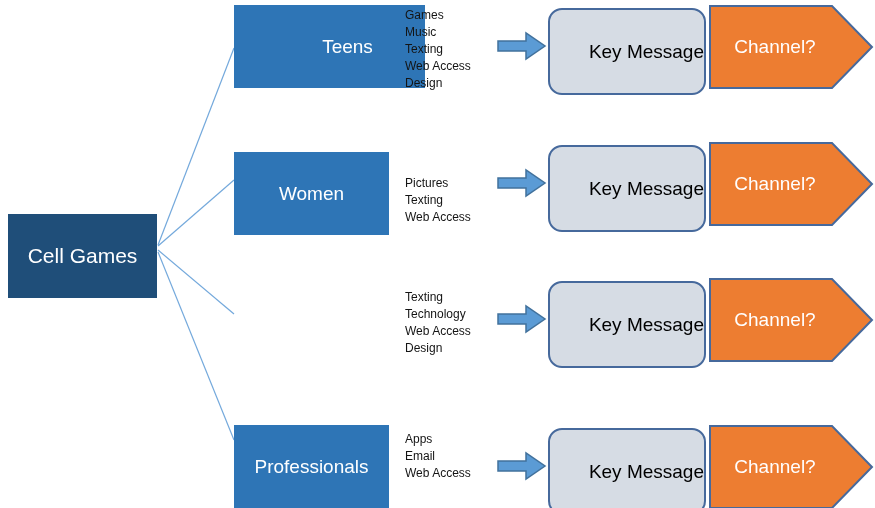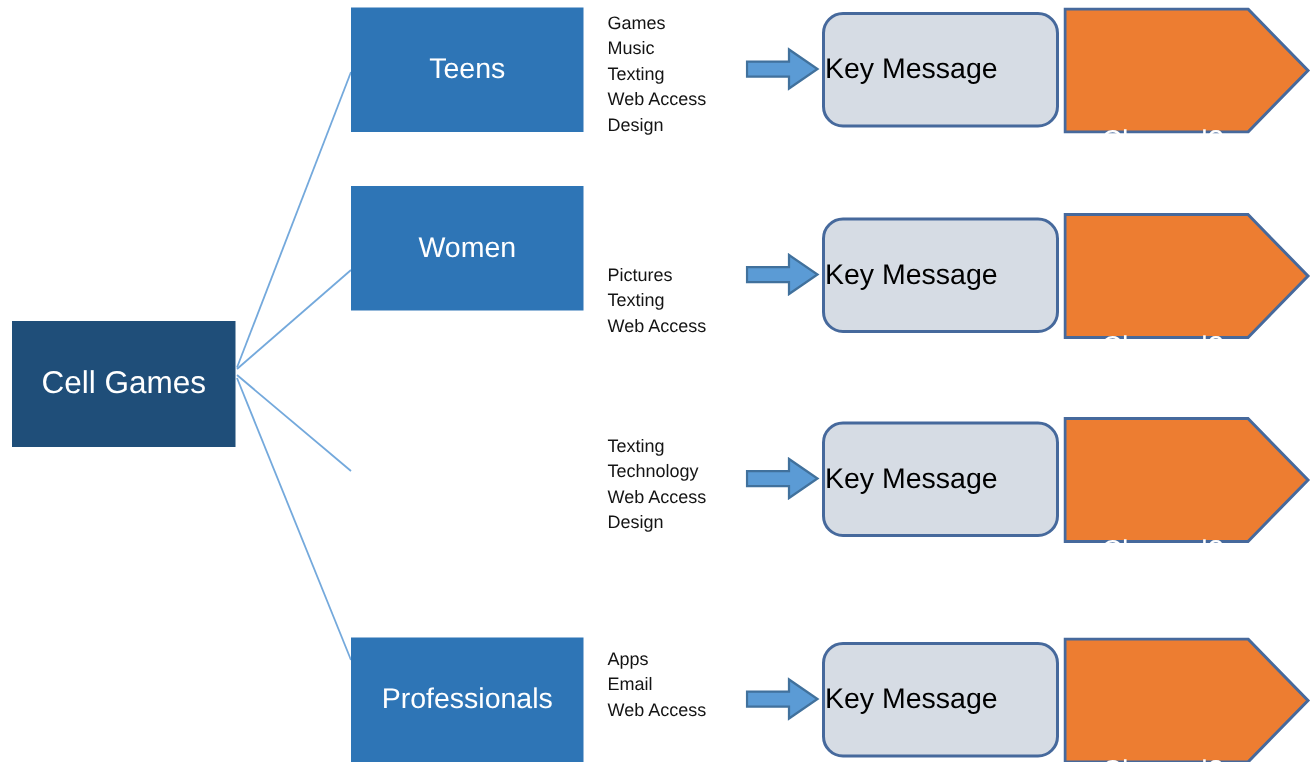--- a/index.html
+++ b/index.html
@@ -32,57 +32,56 @@
     position: absolute;
     left: 405px;
     font-size: 12px;
     line-height: 17px;
     color: #141414;
     white-space: pre-line;
   }
   .arrow-svg { position: absolute; left: 497px; width: 50px; height: 30px; }
   .key-box {
     position: absolute;
-    left: 548px; width: 158px; height: 77px;
+    left: 548px; width: 158px; height: 87px;
     background: #D6DCE4;
     border: 2px solid #46699C;
     border-radius: 14px;
     box-sizing: border-box;
-    display: flex; align-items: center; justify-content: flex-start;
+    display: flex; align-items: center; justify-content: flex-end;
     font-size: 19px;
     color: #000000;
   }
   .channel-svg { position: absolute; left: 709px; width: 165px; height: 84px; }
   .channel-label {
     position: absolute;
     left: 709px; width: 132px; height: 84px;
     display: flex; align-items: center; justify-content: center;
     color: #ffffff;
     font-size: 19px;
     pointer-events: none;
-    margin-top: 48px;
   }
 </style>
 </head>
 <body>
 
 <div class="canvas" id="canvas">
 
   <svg class="connectors" viewBox="0 0 875 508" xmlns="http://www.w3.org/2000/svg">
     <line x1="158" y1="245" x2="234" y2="48" stroke="#74A9DC" stroke-width="1.2"></line>
     <line x1="158" y1="246" x2="234" y2="180" stroke="#74A9DC" stroke-width="1.2"></line>
     <line x1="158" y1="250" x2="234" y2="314" stroke="#74A9DC" stroke-width="1.2"></line>
     <line x1="158" y1="252" x2="234" y2="440" stroke="#74A9DC" stroke-width="1.2"></line>
   </svg>
 
   <div class="root-box">
     <span>Cell Games</span>
   </div>
 
-  <div class="seg-box" style="top: 5px;">
+  <div class="seg-box" style="top: 5px; padding-left: 36px;">
     <span>Teens</span>
   </div>
 
   <div class="features" style="top: 7px;">Games
 Music
 Texting
 Web Access
 Design</div>
 
   <svg class="arrow-svg" viewBox="0 0 50 30" xmlns="http://www.w3.org/2000/svg" style="top: 31px;">
@@ -92,21 +91,21 @@
   <div class="key-box" style="top: 8px;">
     <span>Key Message</span>
   </div>
 
   <svg class="channel-svg" viewBox="0 0 165 84" preserveAspectRatio="none" xmlns="http://www.w3.org/2000/svg" style="top: 5px;">
     <polygon points="1,1 123,1 163,42 123,83 1,83" fill="#ED7D31" stroke="#46699C" stroke-width="2" stroke-linejoin="miter"></polygon>
   </svg>
 
   <div class="channel-label" style="top: 5px;">Channel?</div>
 
-  <div class="seg-box" style="top: 124px;">
+  <div class="seg-box" style="top: 152px;">
     <span>Women</span>
   </div>
 
   <div class="features" style="top: 147px; margin-top: 28px;">Pictures
 Texting
 Web Access</div>
 
   <svg class="arrow-svg" viewBox="0 0 50 30" xmlns="http://www.w3.org/2000/svg" style="top: 168px;">
     <polygon points="1,10 29,10 29,2 48,15 29,28 29,20 1,20" fill="#5B9BD5" stroke="#41719C" stroke-width="1.5" stroke-linejoin="miter"></polygon>
   </svg>

